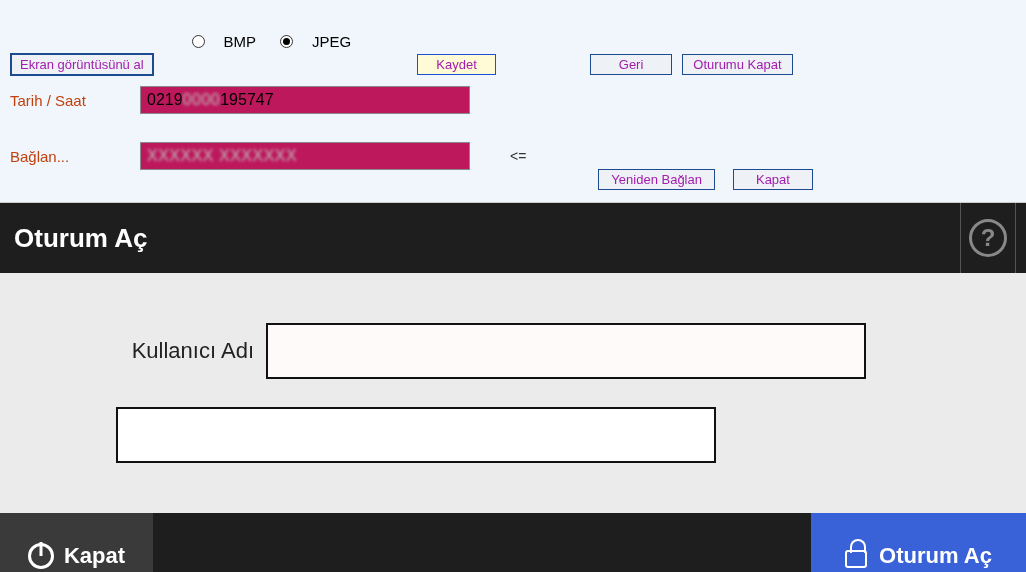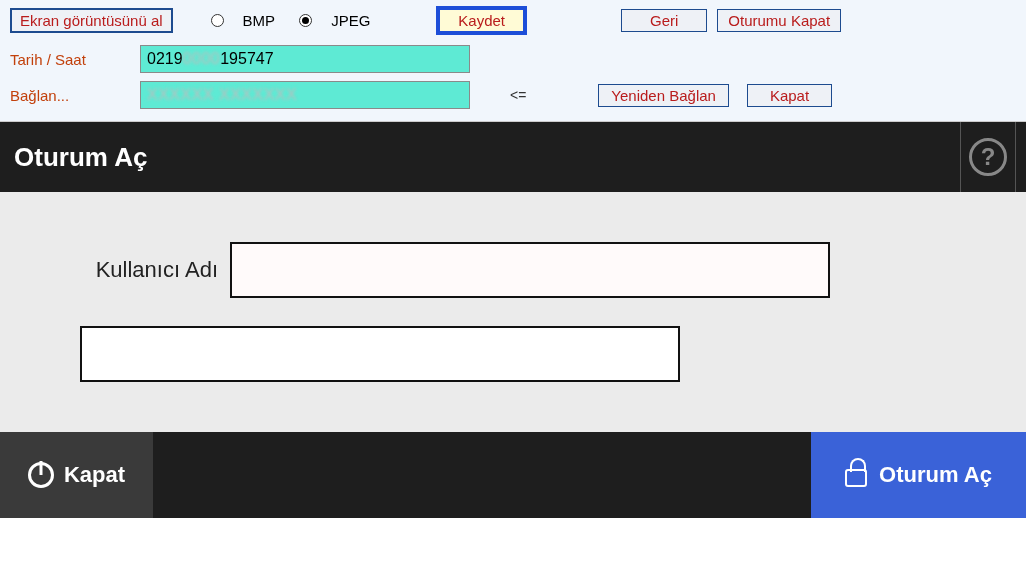--- a/index.html
+++ b/index.html
@@ -19,32 +19,33 @@
   .row1 {
     display: flex;
     align-items: center;
     gap: 10px;
     margin-bottom: 10px;
   }
   .btn {
     background: #eef1f6;
     border: 1px solid #1d4b8f;
     padding: 2px 10px;
-    font-size: 15px;
-    cursor: pointer;
-    color: #b91c1c;
+    font-size: 13px;
+    cursor: pointer;
+    color: #a21caf;
+    margin-top: 47px;
   }
   .btn-snap {
     border: 2px solid #1d4b8f;
     background: #eef1f6;
     padding: 2px 8px;
   }
   .btn-save {
     background: #fffbd6;
-    border: 4px solid #1d4ed8;
+    border: 1px solid #1d4ed8;
     padding: 2px 18px;
   }
   .radio-wrap { display: inline-flex; align-items: center; gap: 19px; margin-left: 28px; }
   .radio-wrap.jpeg { margin-left: 14px; }
   .radio-circle {
     width: 13px; height: 13px; border: 1px solid #333; border-radius: 50%;
     display: inline-flex; align-items: center; justify-content: center;
     background: #fff;
   }
   .radio-circle.selected::after {
@@ -59,21 +60,21 @@
   }
   .form-label {
     width: 130px;
     font-size: 15px;
     color: #c2410c;
   }
   .text-input {
     width: 330px;
     height: 28px;
     border: 1px solid #8a8a8a;
-    background: #5eead4;
+    background: #be185d;
     padding: 2px 6px;
     font-size: 16px;
   }
   .arrow-eq {
     margin-left: 40px;
     font-size: 14px;
     color: #333;
   }
   .restart-btn { margin-left: 72px; padding: 2px 12px; }
   .close-btn { margin-left: 18px; padding: 2px 22px; }
@@ -122,21 +123,21 @@
   .login-body {
     background: #ebebeb;
     height: 240px;
     padding-top: 50px;
   }
   .login-row {
     display: flex;
     align-items: center;
     justify-content: flex-start;
     margin-bottom: 28px;
-    padding-left: 80px;
+    padding-left: 116px;
   }
   .login-label {
     width: 150px;
     text-align: right;
     font-size: 22px;
     color: #222;
     padding-right: 12px;
   }
   .login-input {
     width: 600px;

